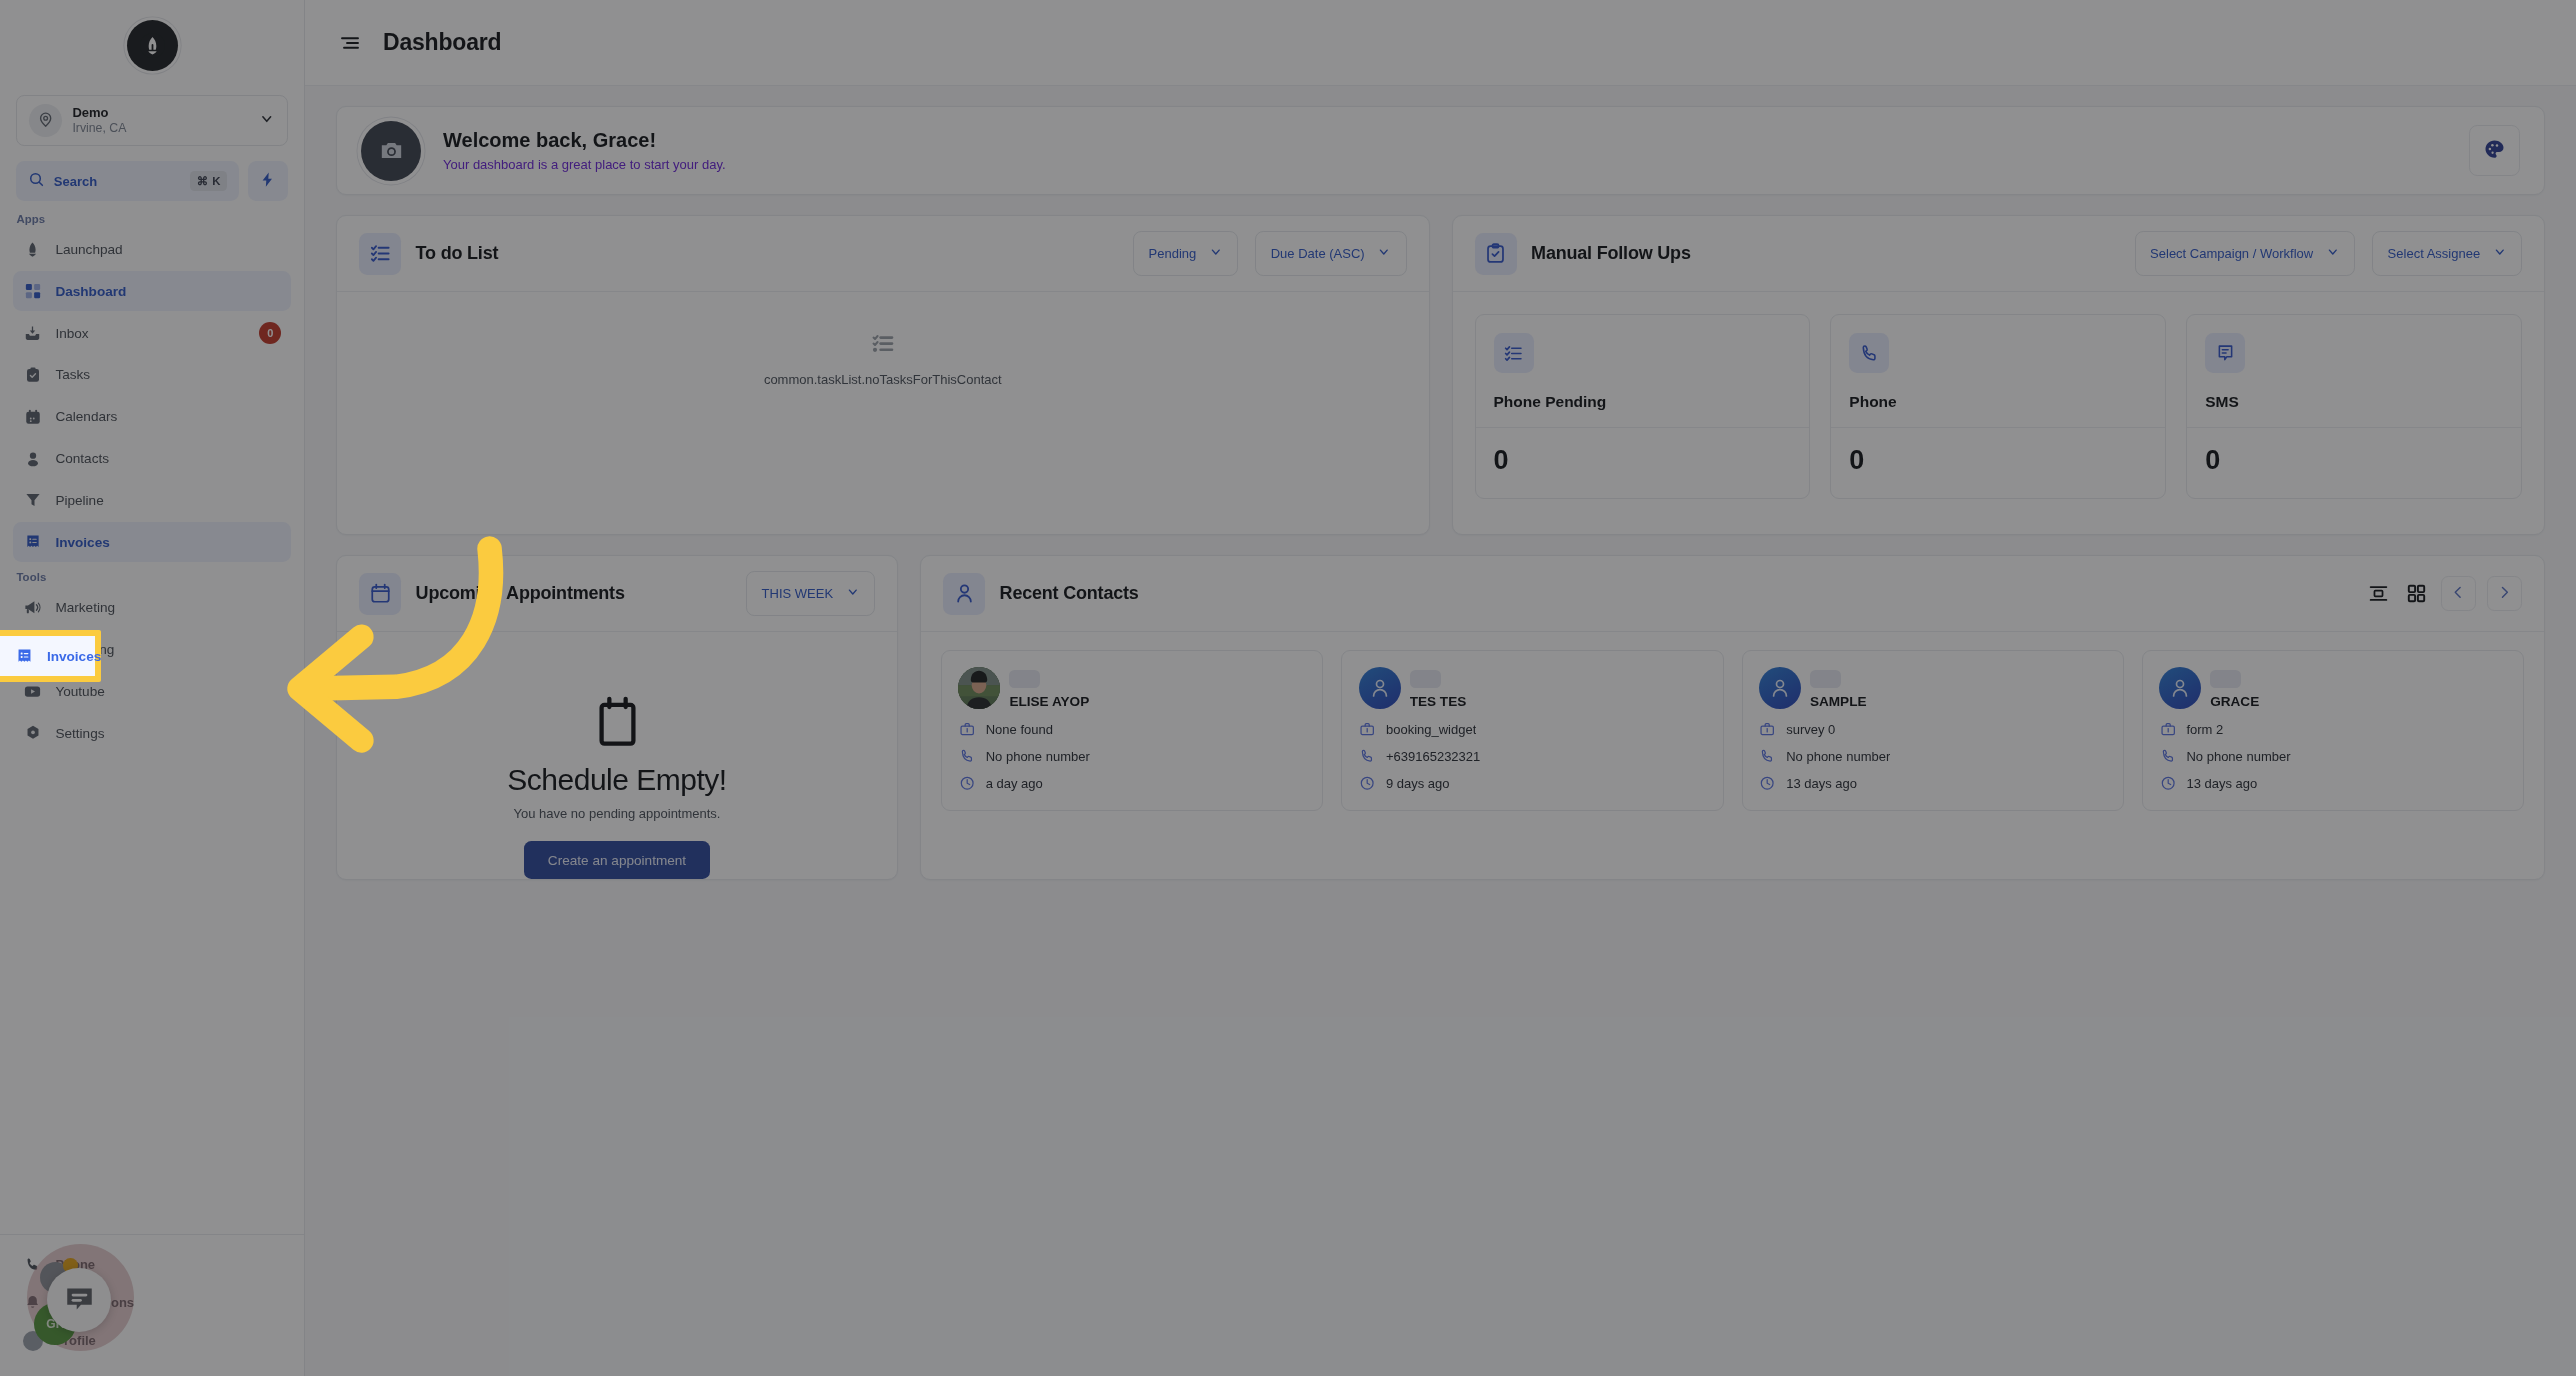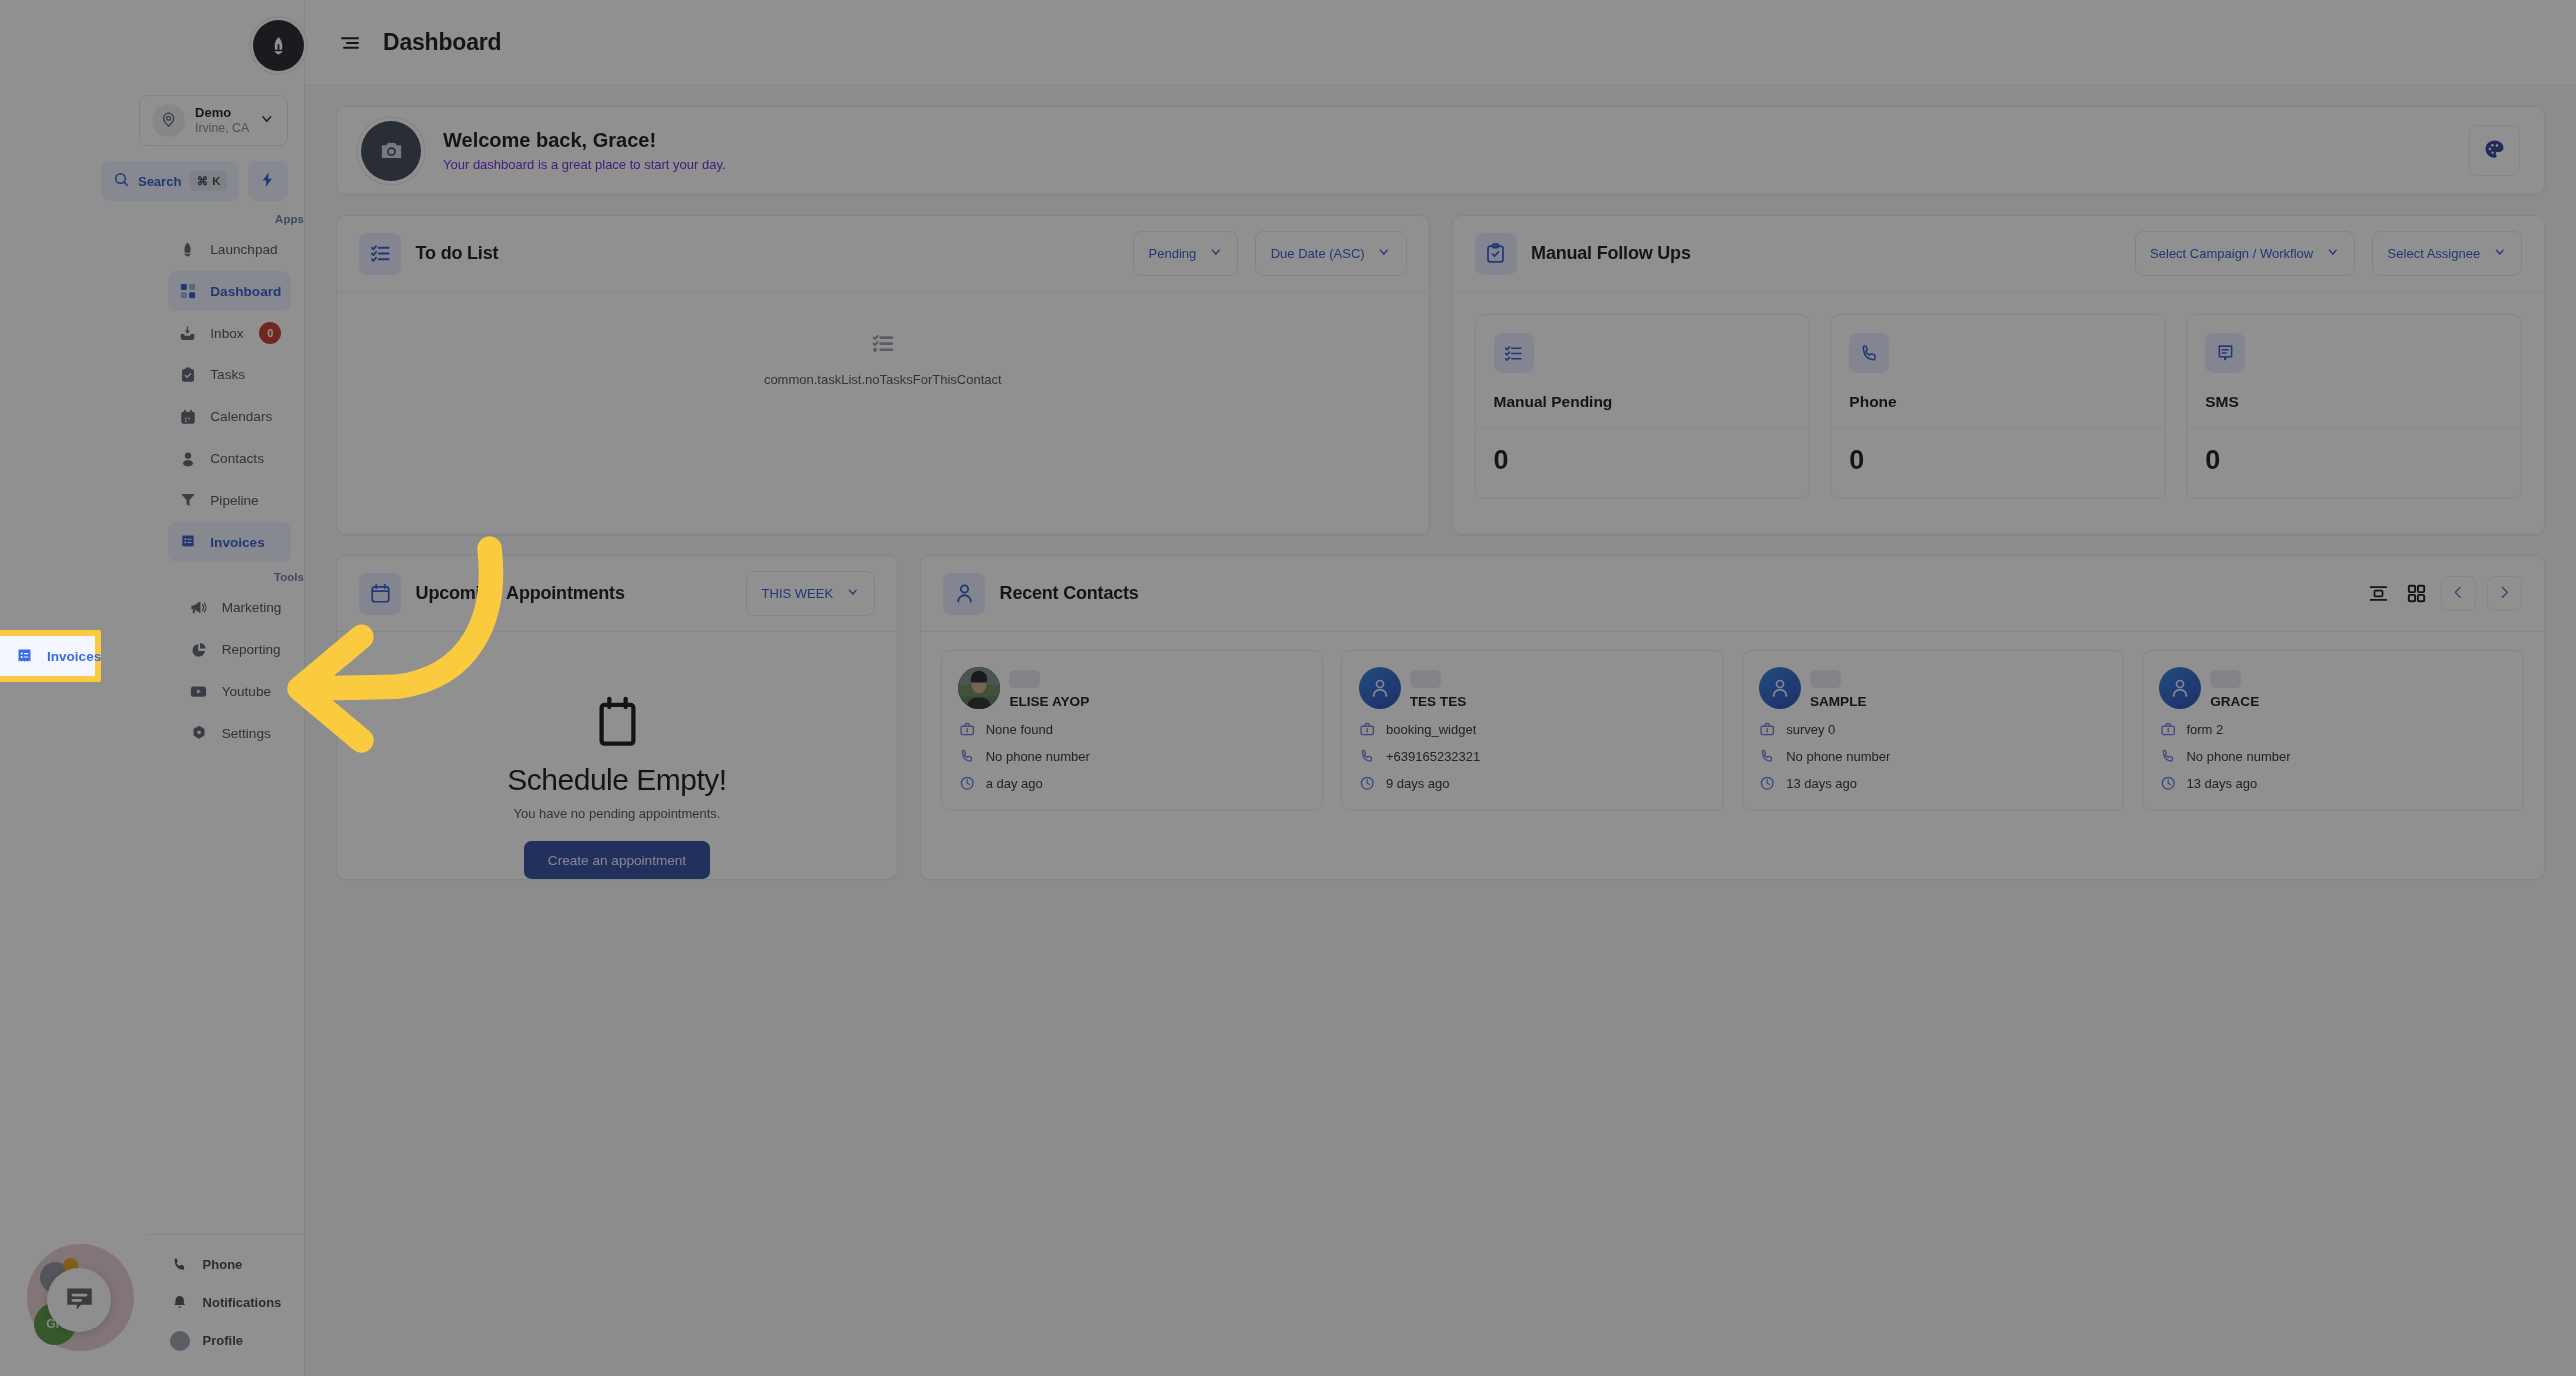--- a/index.html
+++ b/index.html
@@ -17,21 +17,20 @@
   #ui-layer { position: absolute; inset: 0; display: flex; }
   #scrim { position: absolute; inset: 0; background: rgba(20,20,22,0.47); z-index: 40; pointer-events: none; }
 
   
   .sidebar {
     width: 305px; height: 1376px; flex: 0 0 305px;
     background: #ffffff;
     border-right: 0.9px solid #e6e8ec;
     display: flex; flex-direction: column;
     position: relative;
-    align-items: flex-end;
   }
   .brand { height: 91px; display: flex; align-items: center; justify-content: center; }
   .brand-logo {
     width: 51px; height: 51px; border-radius: 50%;
     background: #1f2326; position: relative;
     box-shadow: 0 0 0 2.7px #ffffff, 0 0 0 3.6px #e3e5e9;
     display: flex; align-items: center; justify-content: center;
   }
   .brand-logo svg { display:block; }
 
@@ -581,21 +580,21 @@
                     <div class="stat-ico">
                       <svg width="21" height="21" viewBox="0 0 24 24" fill="none" stroke="currentColor" stroke-width="1.9" stroke-linecap="round" stroke-linejoin="round">
                         <polyline points="3 6 4.6 7.6 7.4 4.4"></polyline>
                           <line x1="10" y1="6" x2="20.5" y2="6"></line>
                         <polyline points="3 12 4.6 13.6 7.4 10.4"></polyline>
                           <line x1="10" y1="12" x2="20.5" y2="12"></line>
                         <polyline points="3 18 4.6 19.6 7.4 16.4"></polyline>
                           <line x1="10" y1="18" x2="20.5" y2="18"></line>
                       </svg>
                     </div>
-                    <div class="stat-label">Manual Pending</div>
+                    <div class="stat-label">Phone Pending</div>
                   </div>
                   <div class="stat-bot">
                     <div class="stat-value">0</div>
                   </div>
                 </div>
 
                 <div class="stat">
                   <div class="stat-top">
                     <div class="stat-ico">
                       <svg width="21" height="21" viewBox="0 0 24 24" fill="none" stroke="currentColor" stroke-width="1.8" stroke-linecap="round" stroke-linejoin="round">

